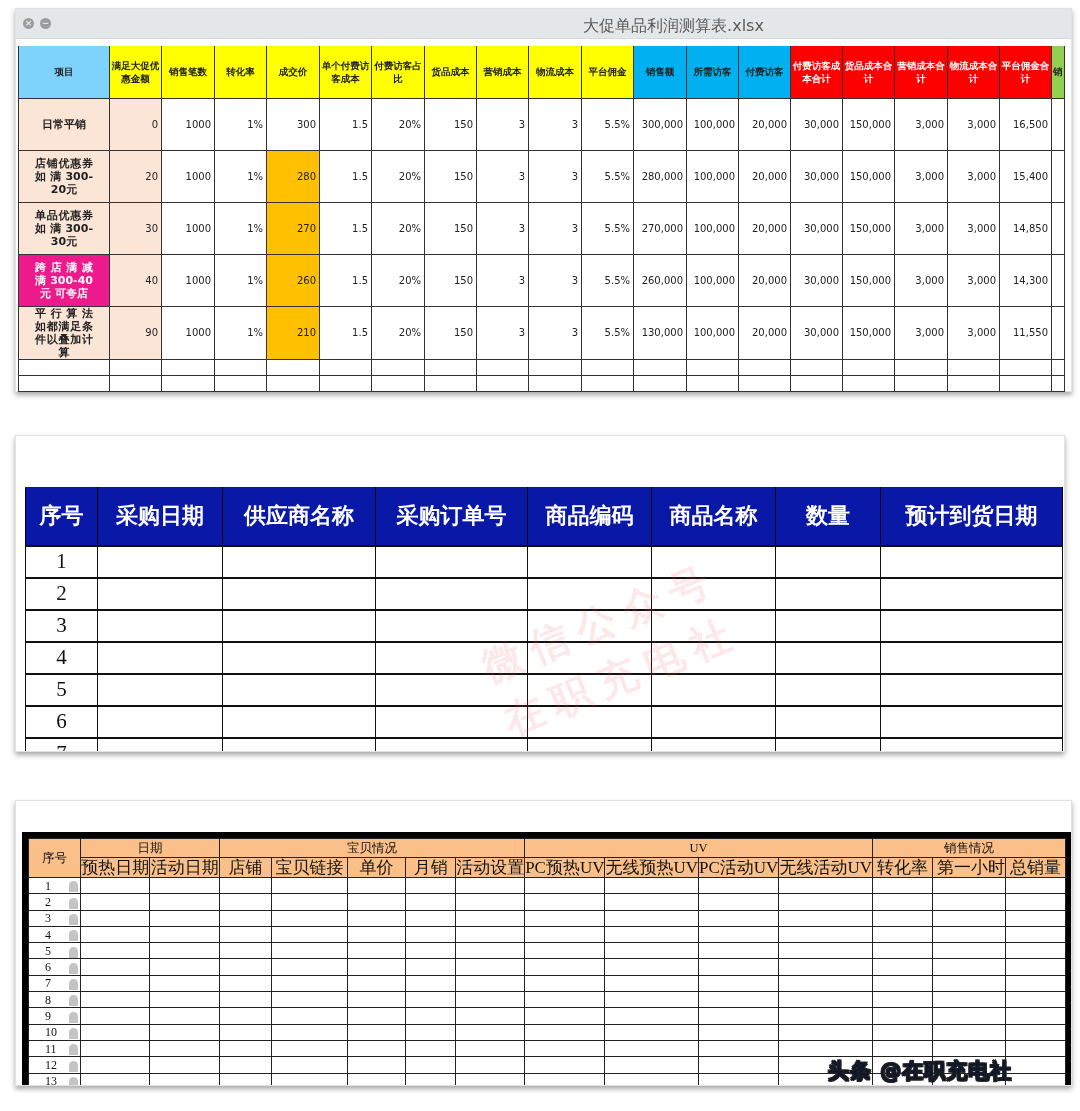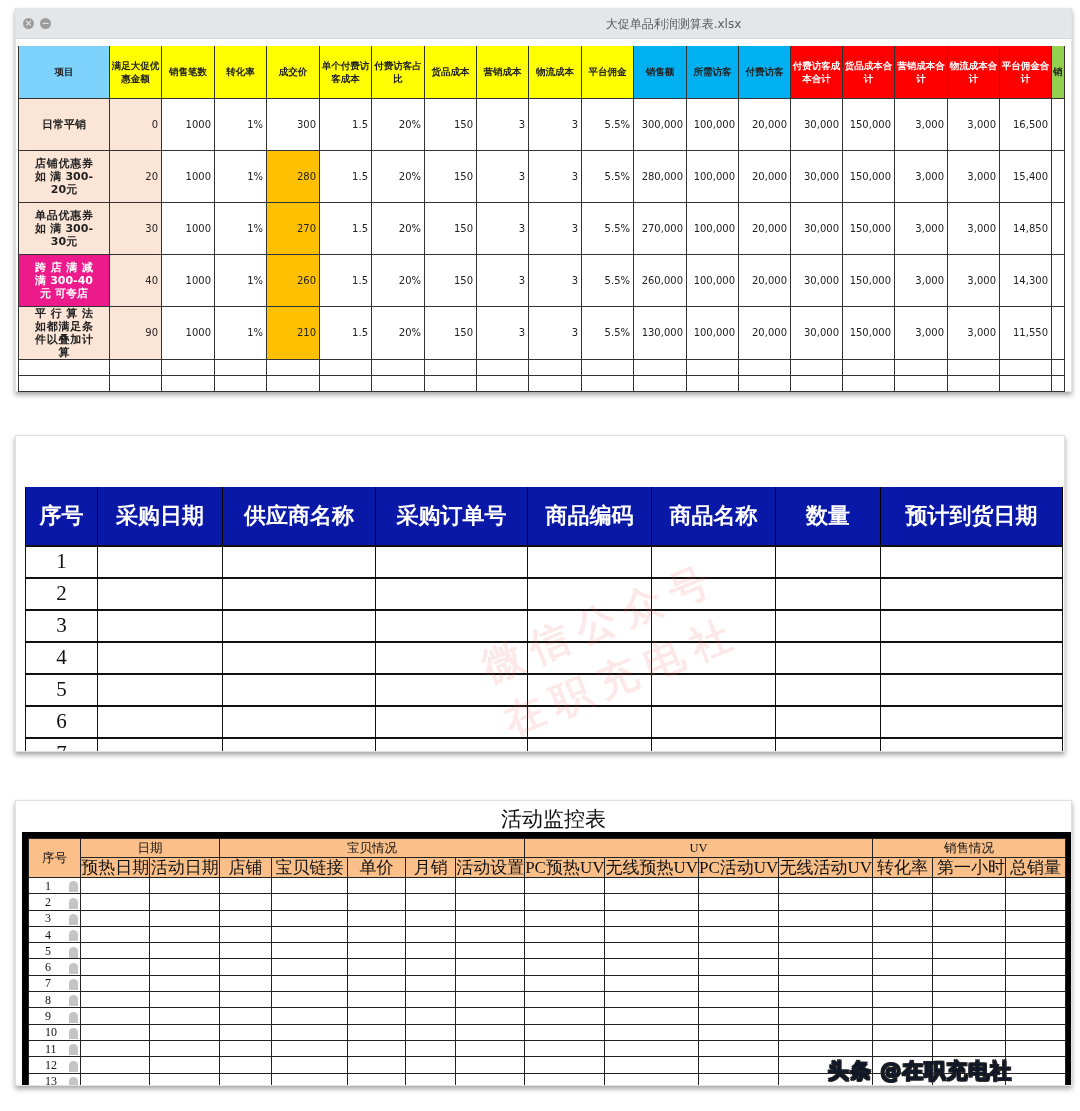--- a/index.html
+++ b/index.html
@@ -2,21 +2,21 @@
 <html><head>
 <meta charset="utf-8">
 <style>
 *{box-sizing:border-box;margin:0;padding:0;}
 body{width:1080px;height:1111px;background:#fff;position:relative;overflow:hidden;font-family:"DejaVu Sans","Liberation Sans",sans-serif;}
 .panel{position:absolute;background:#fff;box-shadow:0 3px 5px rgba(0,0,0,0.35);border:1px solid #e2e2e2;}
 
 #p1{left:15px;top:8px;width:1057px;height:384px;}
 #p1 .titlebar{position:absolute;left:0;top:0;width:100%;height:30px;background:#e4e7ea;border-bottom:1px solid #d6d9dc;}
 #p1 .tb-btn{position:absolute;top:9px;width:11px;height:11px;border-radius:50%;background:#9c9c9c;color:#e4e7ea;font-size:9px;line-height:11px;text-align:center;font-weight:bold;}
-#p1 .tb-title{position:absolute;left:0;right:0;top:7px;text-align:center;font-size:12px;color:#5a5a5a;padding-left:260px;}
+#p1 .tb-title{position:absolute;left:0;right:0;top:7px;text-align:center;font-size:16px;color:#5a5a5a;padding-left:260px;}
 .t1{position:absolute;left:2px;top:37px;border-collapse:collapse;table-layout:fixed;}
 .t1 td{border:1px solid #333;font-size:10px;color:#222;text-align:right;padding-right:3px;overflow:hidden;white-space:nowrap;}
 .t1 tr.hdr td{height:52px;text-align:center;font-weight:bold;font-size:9.5px;line-height:13px;white-space:normal;padding:0 1px;border-top:none;}
 .t1 tr.data td{height:52px;}
 .t1 tr.empty td{height:16px;}
 .t1 td.item{text-align:center;background:#fbe5d6;font-weight:bold;font-size:11px;white-space:normal;line-height:13px;padding:0 16px;}
 .t1 td.item.jl{text-align:justify;text-align-last:center;}
 .t1 td.item.pink{background:#ec1a8a;color:#fff;}
 .t1 td.peach{background:#fbe5d6;}
 .t1 td.orange{background:#ffc000;}
@@ -360,21 +360,20 @@
         </tr>
   </tbody>
     </table>
   <div class="watermark">
     <div>微信公众号</div>
     <div>在职充电社</div>
   </div>
 </div>
 
 <div class="panel" id="p3">
-  <div class="p3title">活动监控表</div>
   <div class="t3wrap">
     <table class="t3">
       <colgroup>
         <col style="width:50px">
           <col style="width:16px">
           <col style="width:70px">
           <col style="width:70px">
           <col style="width:70px">
           <col style="width:82px">
           <col style="width:82px">

